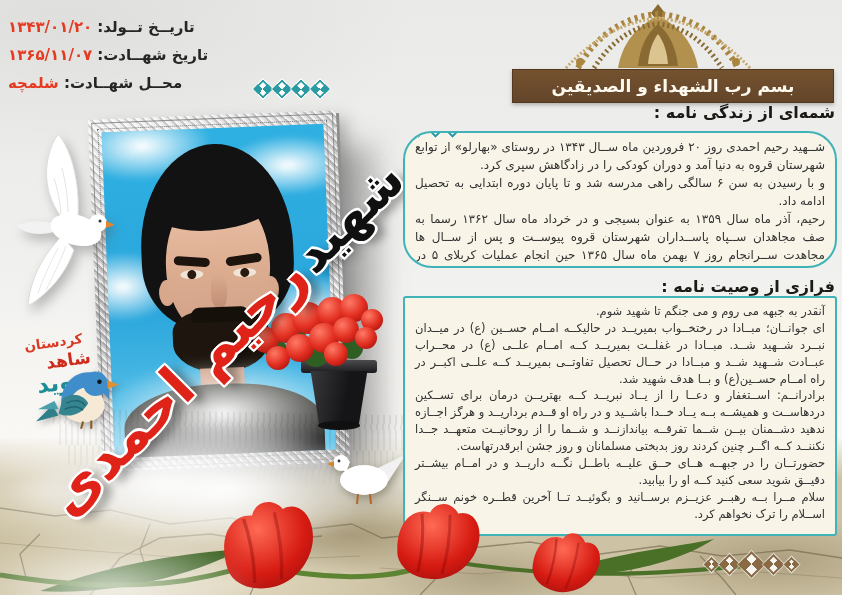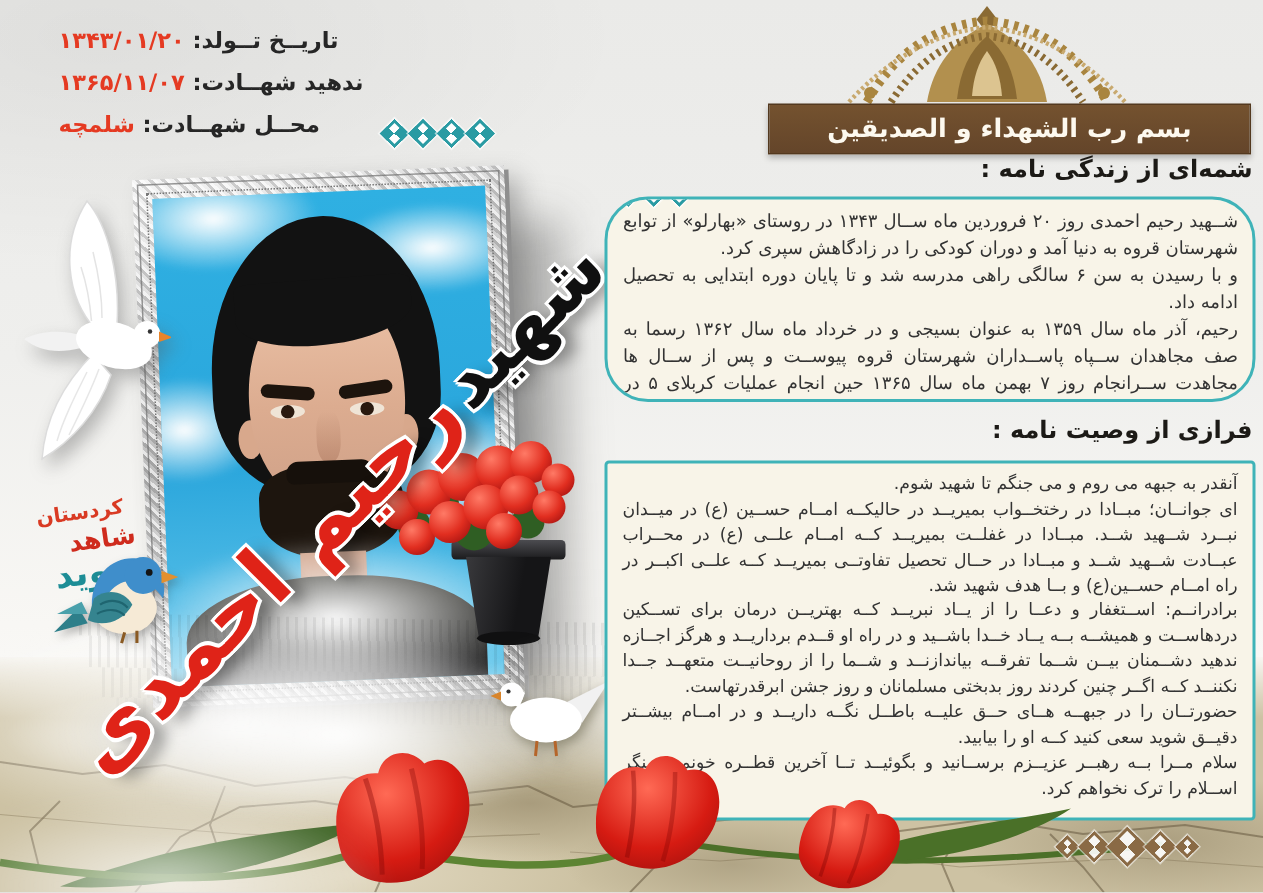--- a/index.html
+++ b/index.html
@@ -17,21 +17,21 @@
       linear-gradient(180deg, rgba(255,255,255,.85), rgba(255,255,255,0) 26%),
       radial-gradient(ellipse 140px 40px at 12% 34%, rgba(255,255,255,.55), transparent 70%),
       radial-gradient(ellipse 180px 55px at 42% 62%, rgba(118,103,72,.42), transparent 70%),
       radial-gradient(ellipse 150px 45px at 70% 30%, rgba(236,229,208,.85), transparent 70%),
       radial-gradient(ellipse 200px 62px at 92% 78%, rgba(118,103,72,.38), transparent 72%),
       radial-gradient(ellipse 220px 70px at 28% 92%, rgba(238,231,211,.6), transparent 70%),
       radial-gradient(ellipse 160px 50px at 58% 88%, rgba(110,96,66,.3), transparent 70%);
   }
   .cracks{position:absolute;inset:0;}
   
-  .info{position:absolute;left:0;top:13px;width:333px;z-index:20;direction:rtl;padding-left:31px;}
+  .info{position:absolute;left:0;top:13px;width:333px;z-index:20;direction:rtl;}
   .info-row{text-align:left;direction:rtl;line-height:27px;white-space:nowrap;padding-left:8px;}
   .info-label{font-weight:bold;font-size:15px;color:#262626;}
   .info-value{font-weight:bold;font-size:15px;color:#e53a22;}
   .dmd-row{position:absolute;display:flex;gap:5px;z-index:21;}
   .dmd{width:14px;height:14px;transform:rotate(45deg);
     background:conic-gradient(#2a9ba3 0 25%, rgba(255,255,255,.95) 0 50%, #2a9ba3 0 75%, rgba(255,255,255,.95) 0);
     box-shadow:0 0 0 2px #2a9ba3 inset, 0 0 0 1px rgba(255,255,255,.6);}
   .dmd.brown{background:conic-gradient(#8a6a45 0 25%, rgba(255,255,255,.9) 0 50%, #8a6a45 0 75%, rgba(255,255,255,.9) 0);
     box-shadow:0 0 0 2px #8a6a45 inset, 0 0 0 1px rgba(255,255,255,.5);}
   .dmd-dates{left:256px;top:82px;}
@@ -44,21 +44,21 @@
     color:#fdf9ef;font-weight:bold;font-size:17px;box-shadow:0 2px 4px rgba(0,0,0,.25);}
   
   .sec-heading{position:absolute;left:435px;width:400px;z-index:20;direction:rtl;
     font-weight:bold;font-size:16px;color:#1c1a16;}
   .h-bio{top:103px;} .h-will{top:277px;}
   .txt-box{position:absolute;left:403px;width:410px;z-index:20;direction:rtl;
     background:#f8f4e8;border:2px solid #3fb3b8;border-radius:3px;
     padding:5px 10px 4px 10px;color:#333;font-size:12px;line-height:1.5;
     text-align:justify;text-align-last:right;overflow:hidden;}
   .box-bio{top:131px;height:124px;border-radius:29px;}
-  .box-will{top:307px;height:227px;font-size:11.5px;line-height:1.47;padding-left:10px;}
+  .box-will{top:296px;height:227px;font-size:11.5px;line-height:1.47;padding-left:10px;}
   .txt-box p{margin:0;}
   .corner-dmds{position:absolute;left:-10px;top:-11px;display:flex;gap:4px;}
   .corner-dmds .dmd{width:13px;height:13px;}
   .corner-dmd-col{position:absolute;left:-10px;top:7px;}
   .corner-dmd-col .dmd{width:13px;height:13px;}
   
   .frame-shadow{position:absolute;left:120px;top:150px;width:260px;height:330px;z-index:3;
     background:rgba(60,60,60,.35);filter:blur(14px);transform:rotate(-2deg);}
   .frame{position:absolute;left:95px;top:115px;width:248px;height:352px;z-index:5;
     transform:rotate(-2.3deg);
@@ -173,21 +173,21 @@
     </svg>
   </div>
   <div class="shelf-shadow"></div>
 
   <div class="info">
     <div class="info-row">
       <span class="info-label">تاریــخ تــولد:</span>
       <span class="info-value">۱۳۴۳/۰۱/۲۰</span>
     </div>
     <div class="info-row">
-      <span class="info-label">ندهید شهــادت:</span>
+      <span class="info-label">تاریخ شهــادت:</span>
       <span class="info-value">۱۳۶۵/۱۱/۰۷</span>
     </div>
     <div class="info-row">
       <span class="info-label">محــل شهــادت:</span>
       <span class="info-value">شلمچه</span>
     </div>
   </div>
   <div class="dmd-row dmd-dates">
     <span class="dmd"></span>
     <span class="dmd"></span>

